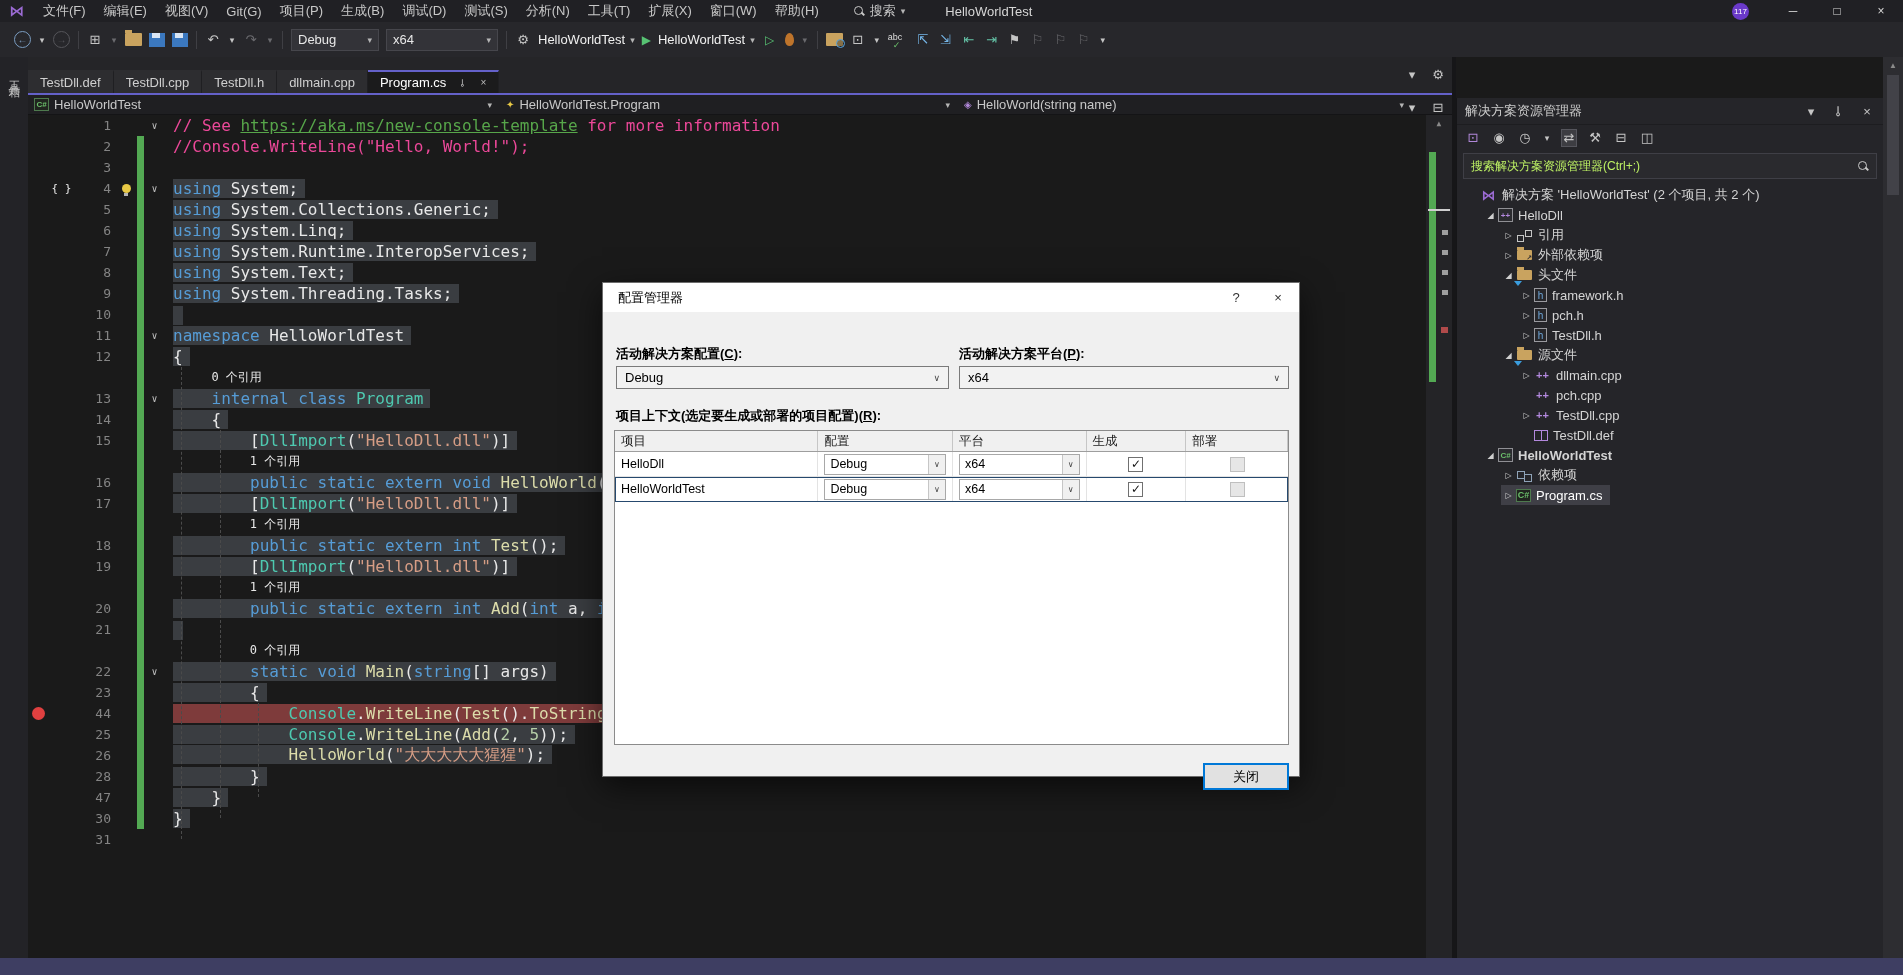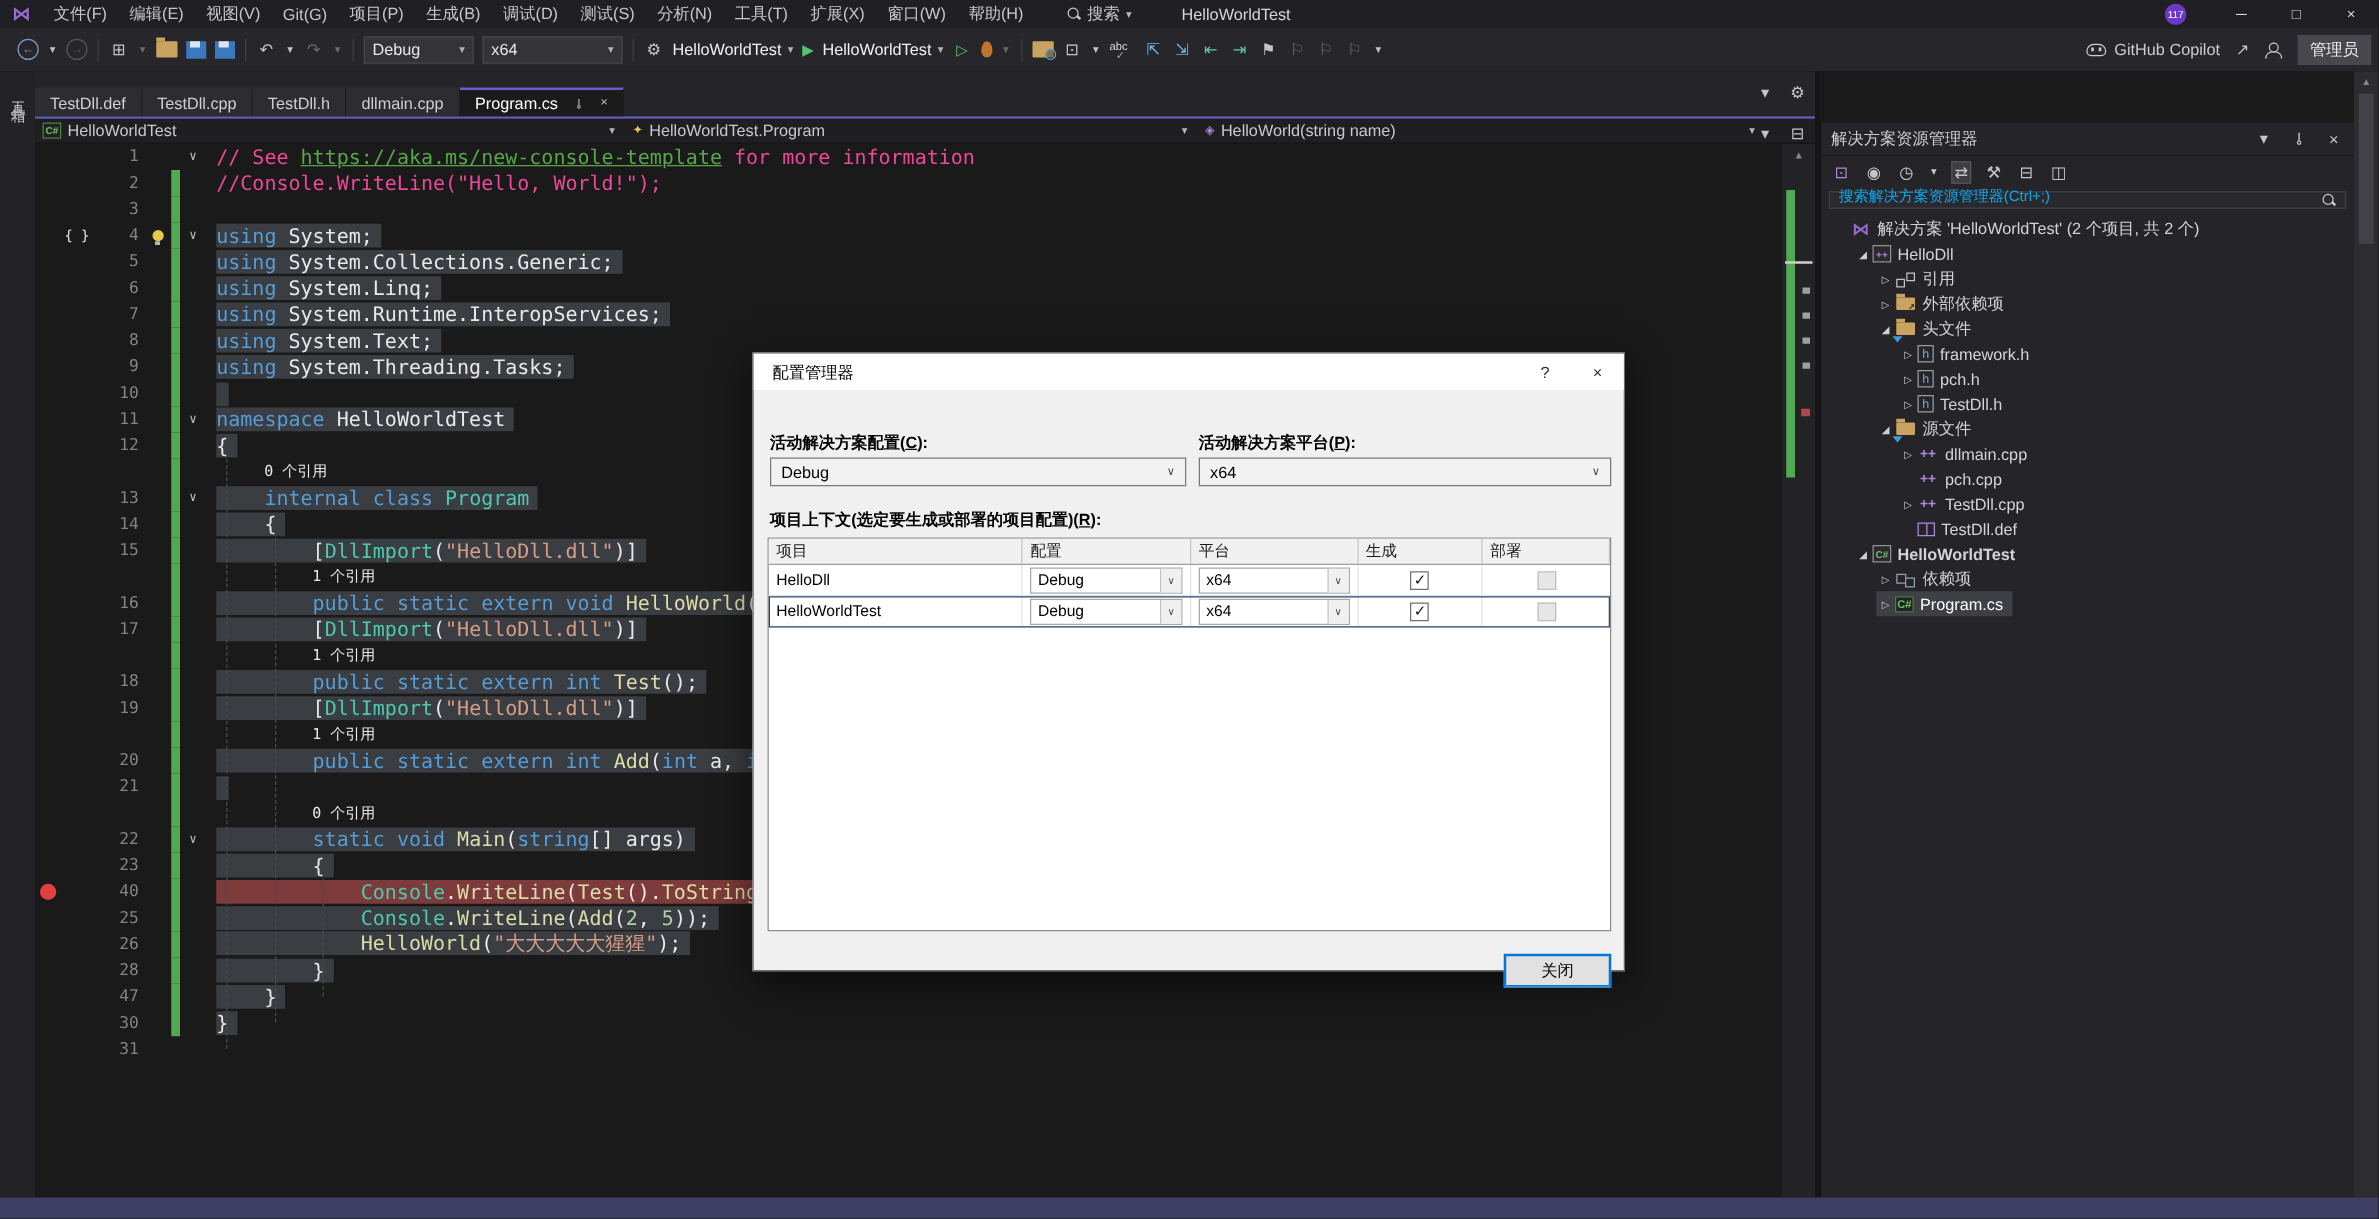--- a/index.html
+++ b/index.html
@@ -109,21 +109,21 @@
   .sb-mark{position:absolute;right:4px;width:6px;height:5px;background:#9f9f9f;}
   .sb-red{position:absolute;right:4px;width:7px;height:6px;background:#b04a4a;}
 
   .splitter{width:4px;background:#161618;}
 
   
   .panel{width:427px;background:#252529;display:flex;flex-direction:column;border-left:1px solid #151517;margin-top:41px;}
   .panel-head{height:26px;display:flex;align-items:center;padding:0 8px;color:#cccccc;}
   .panel-head .ph-icons{margin-left:auto;display:flex;gap:12px;}
   .panel-toolbar{height:26px;display:flex;align-items:center;gap:10px;padding:0 8px;border-top:1px solid #1d1d20;}
-  .panel-search{margin:3px 6px 4px 6px;height:14px;background:#2a2a2e;border:1px solid #3f3f46;display:flex;align-items:flex-end;padding:0 7px;color:#0ea5e9;font-size:12px;}
+  .panel-search{margin:3px 6px 4px 6px;height:26px;background:#2a2a2e;border:1px solid #3f3f46;display:flex;align-items:center;padding:0 7px;color:#bef264;font-size:12px;}
   .panel-search .lens{margin-left:auto;}
   .tree{flex:1;overflow:hidden;padding-top:2px;}
   .trow{height:20px;display:flex;align-items:center;color:#d4d4d4;font-size:13px;}
   .trow .inner{display:flex;align-items:center;height:100%;padding-right:8px;}
   .trow.selected .inner{background:#3f3f46;color:#fff;}
   .trow.bold .tlabel{font-weight:bold;}
   .exp{width:15px;flex:none;font-size:8px;color:#cfcfcf;text-align:center;}
   .t-icon{width:17px;height:15px;flex:none;position:relative;margin-right:5px;display:inline-flex;align-items:center;justify-content:center;font-size:10px;}
   .solution-icon{color:#9b6bd3;font-size:14px;font-weight:bold;}
   .cpp-project-icon,.cs-project-icon{border:1px solid #8f8f94;width:15px;height:14px;font-size:8px;font-weight:bold;background:#2b2b2f;}
@@ -265,27 +265,20 @@
         <span class="icon blue">⇱</span>
         <span class="icon blue">⇲</span>
         <span class="icon teal">⇤</span>
         <span class="icon teal">⇥</span>
         <span class="icon ">⚑</span>
         <span class="icon dim">⚐</span>
         <span class="icon dim">⚐</span>
         <span class="icon dim">⚐</span>
         <span class="icon sm">▾</span>
       </div>
-    <div class="tb-right" style="height:100%;display:flex;align-items:center;">
-      <span class="copilot" style="margin-right:6px;"></span>
-      <span>GitHub Copilot</span>
-      <span class="icon" style="margin-left:10px">↗</span>
-      <span class="person" style="margin-left:10px"></span>
-      <span class="admin-badge">管理员</span>
-    </div>
   </div>
 
   <div class="main">
     <div class="toolbox-strip">
       <span class="vtext">工具箱</span>
     </div>
 
     <div class="editor-col">
       <div class="tabstrip">
         <div id="tabs" style="display:flex;align-items:flex-end;height:23px;">
@@ -589,21 +582,21 @@
               <span class="c-bulb"></span>
               <span class="c-chg green"></span>
               <span class="c-fold"></span>
               <span class="c-code"><span class="seltext"><span class="tok-pln">        {</span></span></span>
             </div>
             <div class="row">
               <span class="c-bp">
                 <span class="bpdot"></span>
               </span>
               <span class="c-glyph"></span>
-              <span class="c-num">40</span>
+              <span class="c-num">44</span>
               <span class="c-bulb"></span>
               <span class="c-chg green"></span>
               <span class="c-fold"></span>
               <span class="c-code"><span class="bptext"><span class="tok-pln">            </span><span class="tok-typ">Console</span><span class="tok-pln">.</span><span class="tok-met">WriteLine</span><span class="tok-pln">(</span><span class="tok-met">Test</span><span class="tok-pln">().</span><span class="tok-met">ToString</span><span class="tok-pln">());</span></span></span>
             </div>
             <div class="row">
               <span class="c-bp"></span>
               <span class="c-glyph"></span>
               <span class="c-num">25</span>
               <span class="c-bulb"></span>

